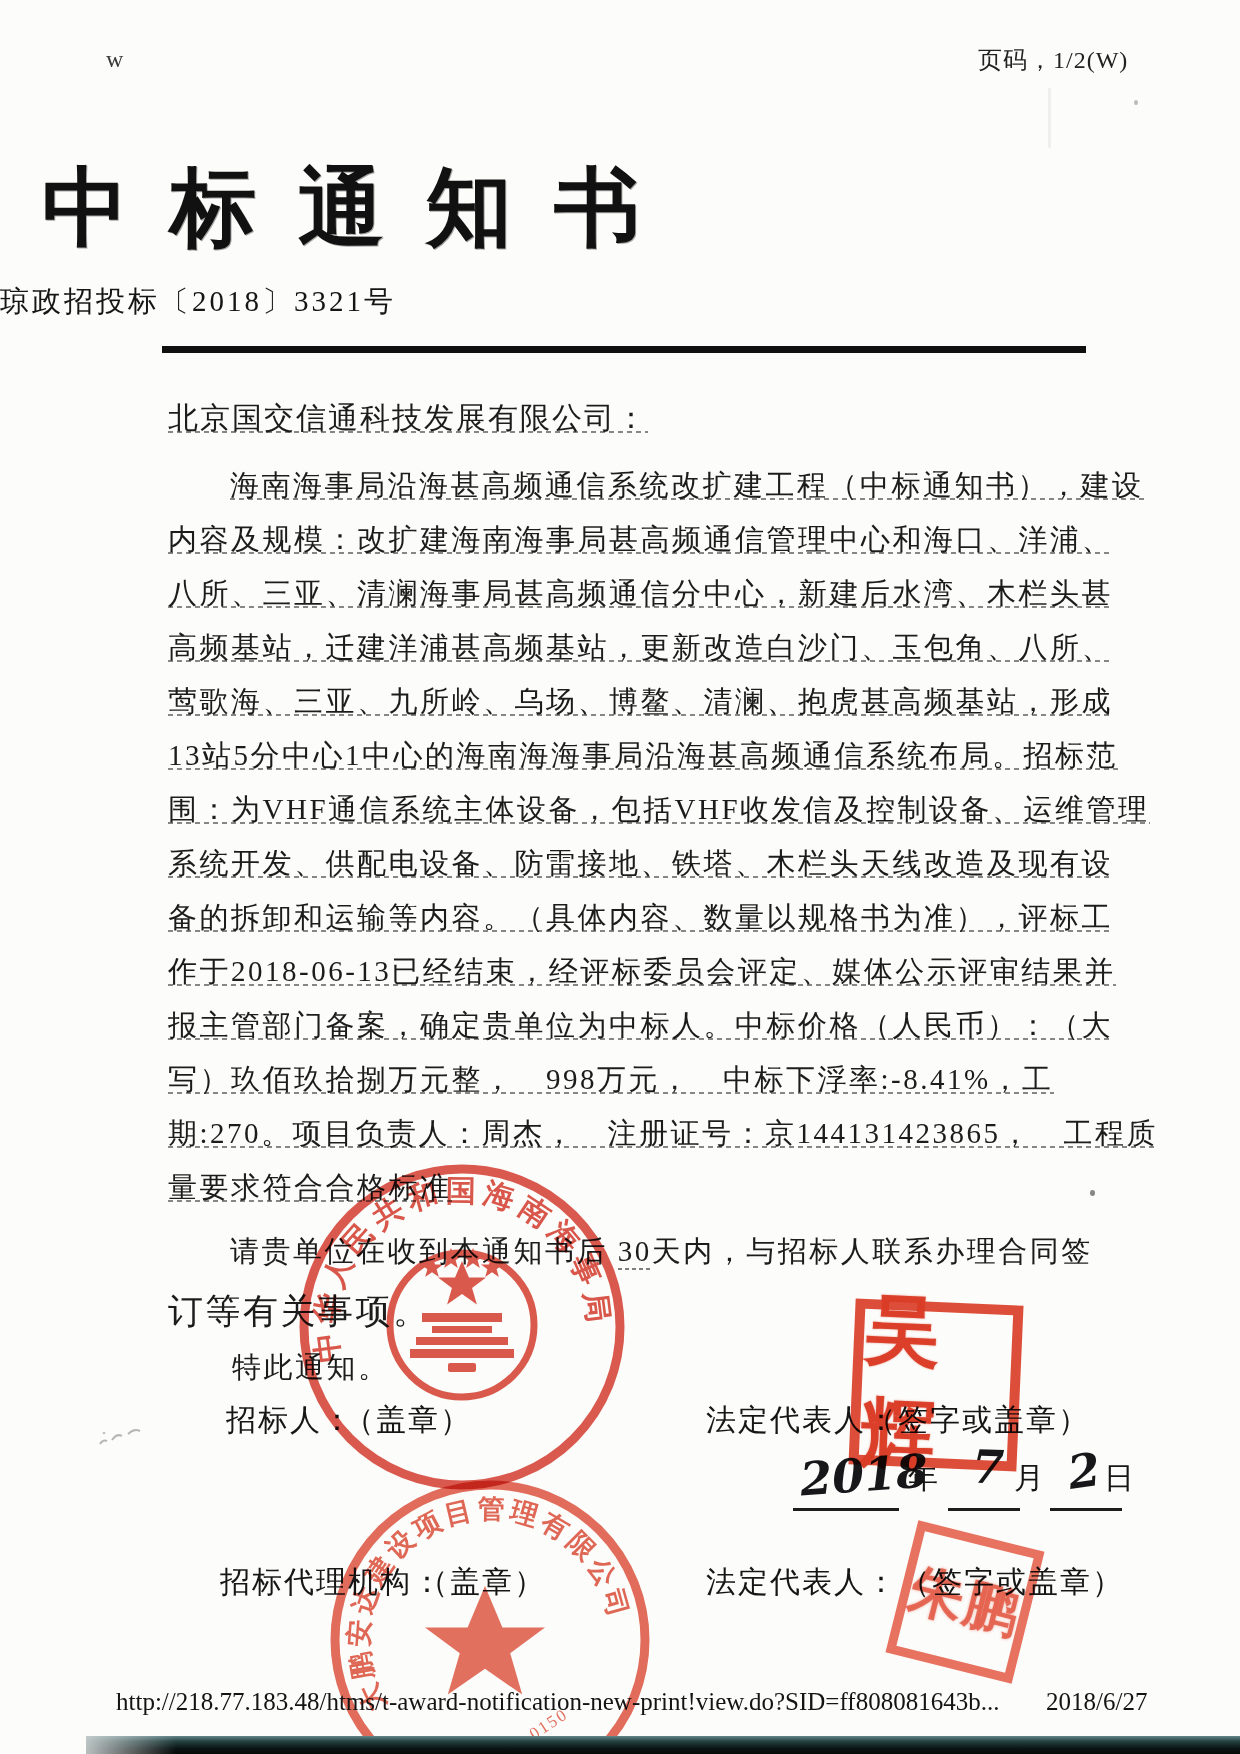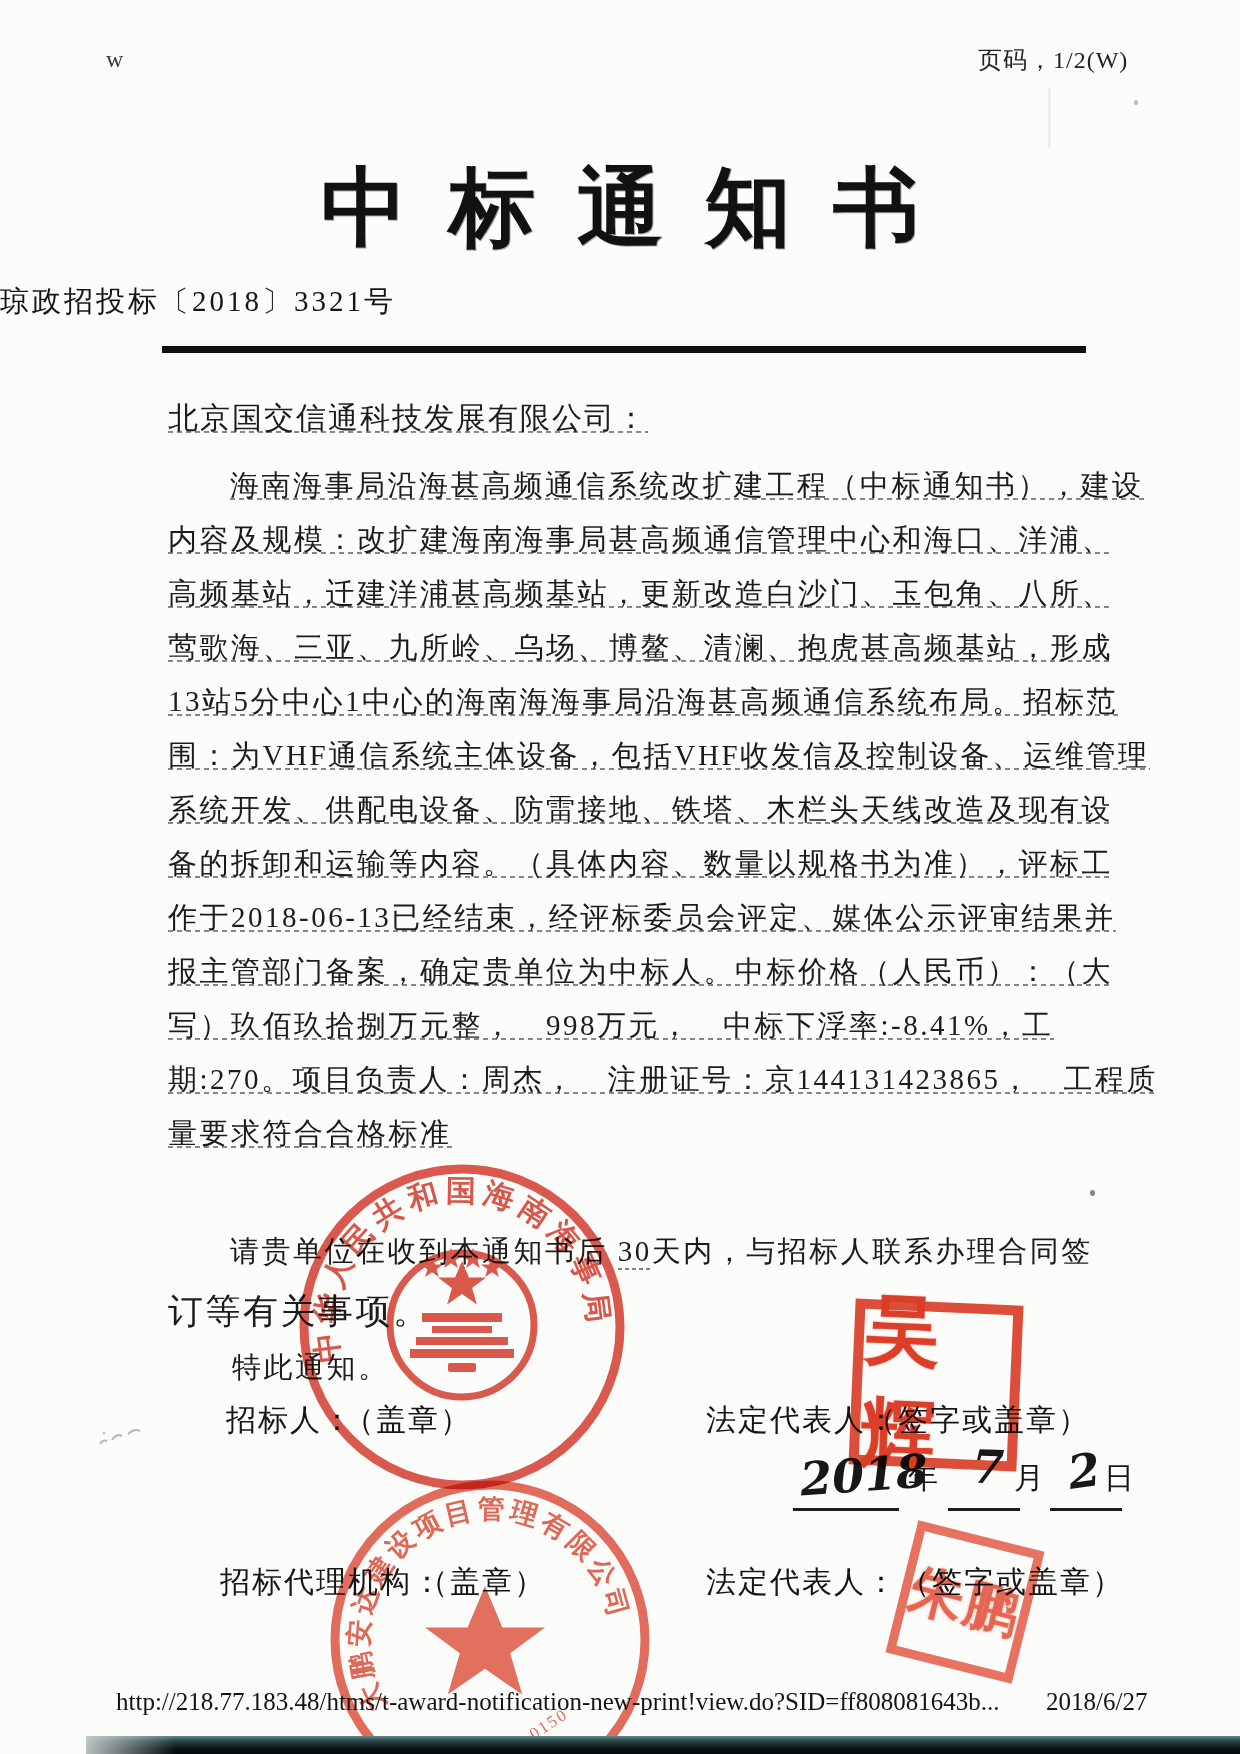--- a/index.html
+++ b/index.html
@@ -7,21 +7,21 @@
        font-family:"Liberation Serif","DejaVu Serif",serif;color:#1c1c1c;}
   .page{position:relative;width:1240px;height:1754px;background:#fcfcfa;overflow:hidden;}
 
   .abs{position:absolute;white-space:nowrap;}
 
   
   .margin-letter{left:106px;top:46px;font-size:24px;color:#3a3a3a;}
   .page-number{left:958px;top:44px;font-size:24px;letter-spacing:1px;color:#222;margin-left:20px;}
 
   
-  .doc-title{left:0;top:150px;width:100%;text-align:center;font-size:86px;font-weight:700;
+  .doc-title{left:0;top:150px;width:100%;text-align:left;font-size:86px;font-weight:700;
              letter-spacing:42px;text-indent:42px;color:#111;
              text-shadow:1px 1px 0 rgba(0,0,0,.35);}
   .doc-number{left:0;top:282px;width:100%;text-align:left;font-size:29px;letter-spacing:3px;color:#151515;}
   .rule{left:162px;top:346px;width:924px;height:7px;background:#101010;}
 
   
   .recipient{left:168px;top:398px;font-size:30px;letter-spacing:2px;}
   .bodylines{position:absolute;left:168px;top:458px;width:960px;}
   .bodyline{height:54px;line-height:54px;font-size:29px;letter-spacing:2.5px;white-space:nowrap;}
   .bodyline:first-child{padding-left:62px;}
@@ -93,20 +93,21 @@
   <div class="abs doc-number">琼政招投标〔2018〕3321号</div>
   <div class="abs rule"></div>
 
   <div class="abs recipient"><span class="uline">北京国交信通科技发展有限公司：</span></div>
 
   <div class="bodylines">
     <div class="bodyline"><span class="uline">海南海事局沿海甚高频通信系统改扩建工程（中标通知书），建设</span></div>
 
     <div class="bodyline"><span class="uline">内容及规模：改扩建海南海事局甚高频通信管理中心和海口、洋浦、</span></div>
 
+    <div class="bodyline"><span class="uline">八所、三亚、清澜海事局甚高频通信分中心，新建后水湾、木栏头甚</span></div>
 
     <div class="bodyline"><span class="uline">高频基站，迁建洋浦甚高频基站，更新改造白沙门、玉包角、八所、</span></div>
 
     <div class="bodyline"><span class="uline">莺歌海、三亚、九所岭、乌场、博鳌、清澜、抱虎甚高频基站，形成</span></div>
 
     <div class="bodyline"><span class="uline">13站5分中心1中心的海南海海事局沿海甚高频通信系统布局。招标范</span></div>
 
     <div class="bodyline"><span class="uline">围：为VHF通信系统主体设备，包括VHF收发信及控制设备、运维管理</span></div>
 
     <div class="bodyline"><span class="uline">系统开发、供配电设备、防雷接地、铁塔、木栏头天线改造及现有设</span></div>

